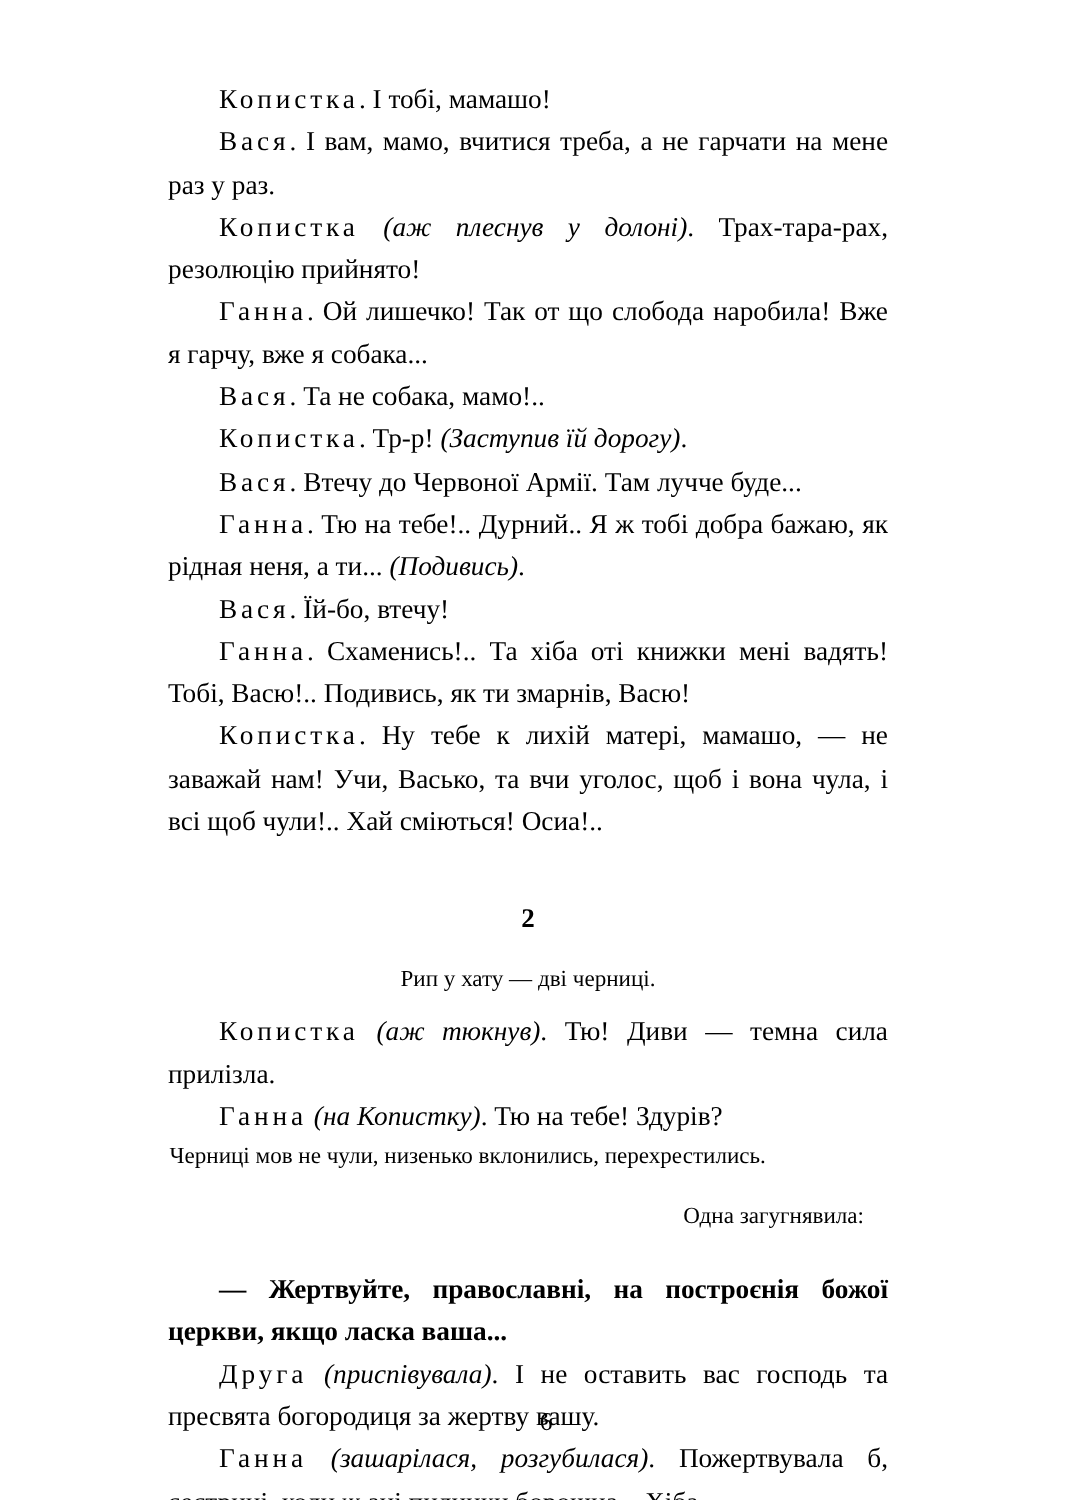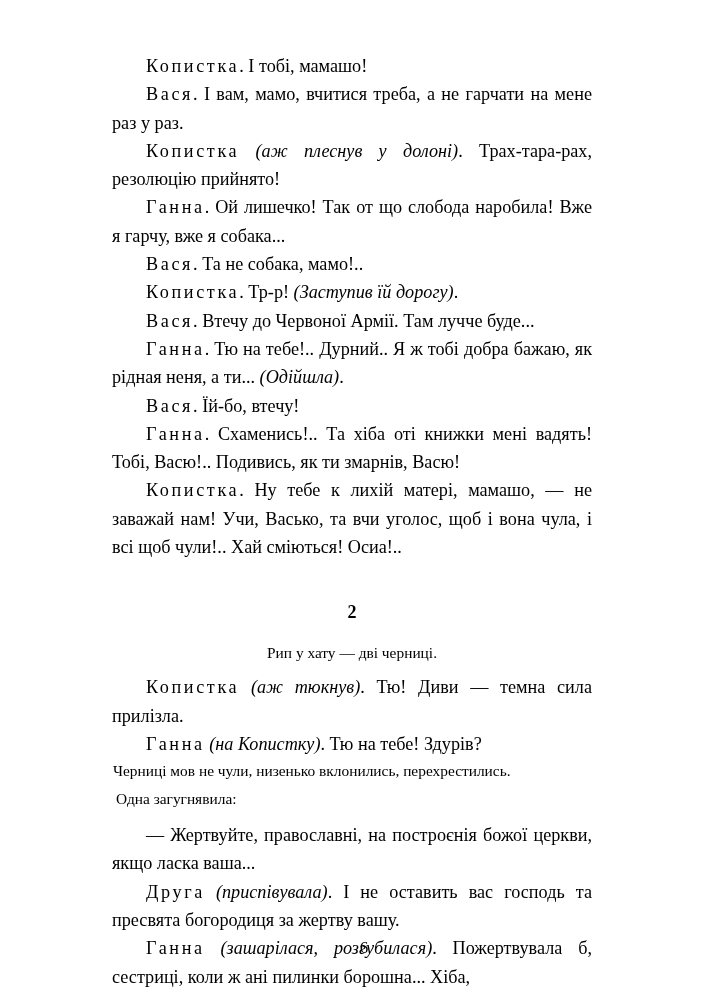--- a/index.html
+++ b/index.html
@@ -53,25 +53,26 @@
   }
   .narrow-line {
     text-indent: 0;
     font-size: 15.4px;
     text-align: justify;
     margin: 1px;
   }
   .narrow-center {
     text-indent: 0;
     font-size: 15.4px;
-    text-align: left;
-    margin: 4px;
+    text-align: right;
+    margin: 16px;
   }
   .dash-para {
     text-indent: 34px;
+    font-weight: bold;
   }
   .page-number {
     position: absolute;
     bottom: 42px;
     left: 0;
     width: 728px;
     text-align: center;
     font-size: 17px;
   }
   .gap {
@@ -107,21 +108,21 @@
 
     <p class="para">
       <span class="speaker">Копистка</span><span>. Тр-р! </span><span class="stage">(Заступив їй дорогу)</span><span>.</span>
     </p>
 
     <p class="para">
       <span class="speaker">Вася</span><span>. Втечу до Червоної Армії. Там луччe буде...</span>
     </p>
 
     <p class="para">
-      <span class="speaker">Ганна</span><span>. Тю на тебе!.. Дурний.. Я ж тобі добра бажаю, як рідная неня, а ти... </span><span class="stage">(Одійшла)</span><span>.</span>
+      <span class="speaker">Ганна</span><span>. Тю на тебе!.. Дурний.. Я ж тобі добра бажаю, як рідная неня, а ти... </span><span class="stage">(Подивись)</span><span>.</span>
     </p>
 
     <p class="para">
       <span class="speaker">Вася</span><span>. Їй-бо, втечу!</span>
     </p>
 
     <p class="para">
       <span class="speaker">Ганна</span><span>. Схаменись!.. Та хіба оті книжки мені вадять! Тобі, Васю!.. Подивись, як ти змарнів, Васю!</span>
     </p>
 

